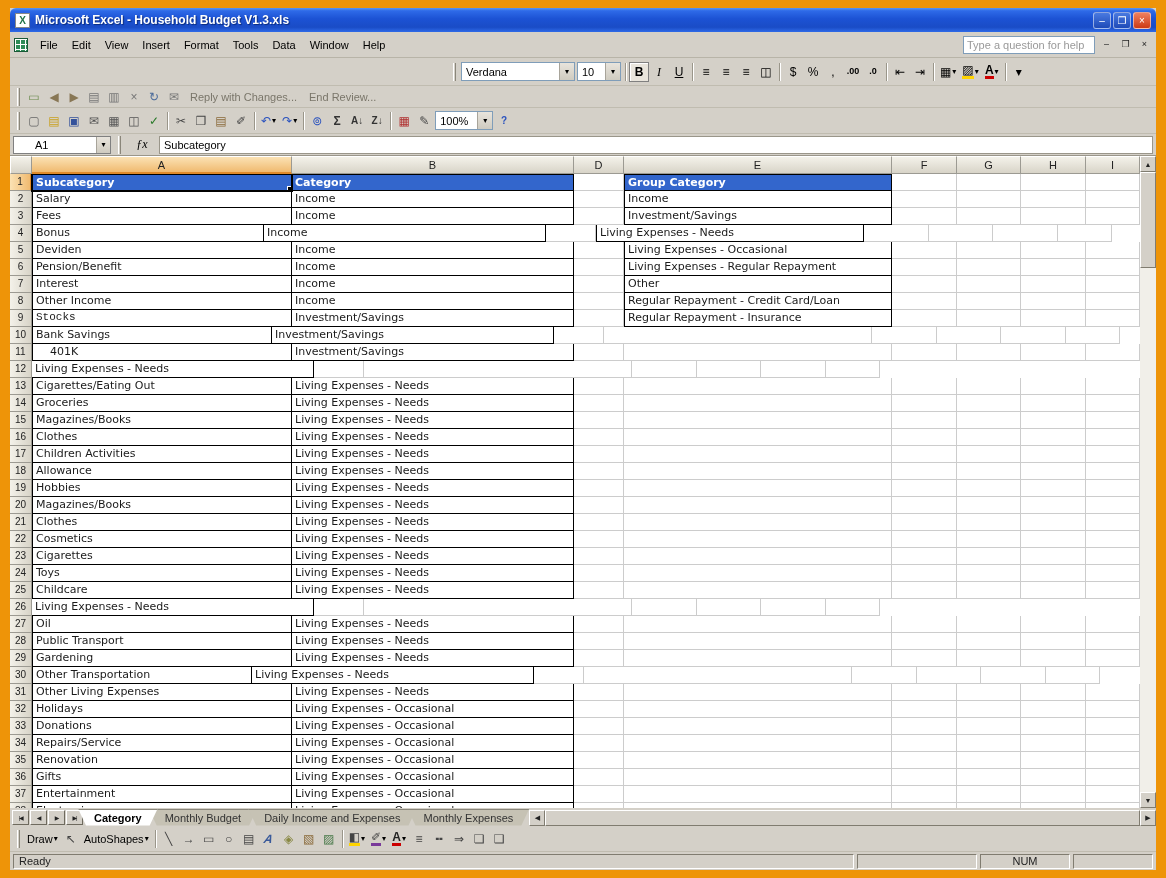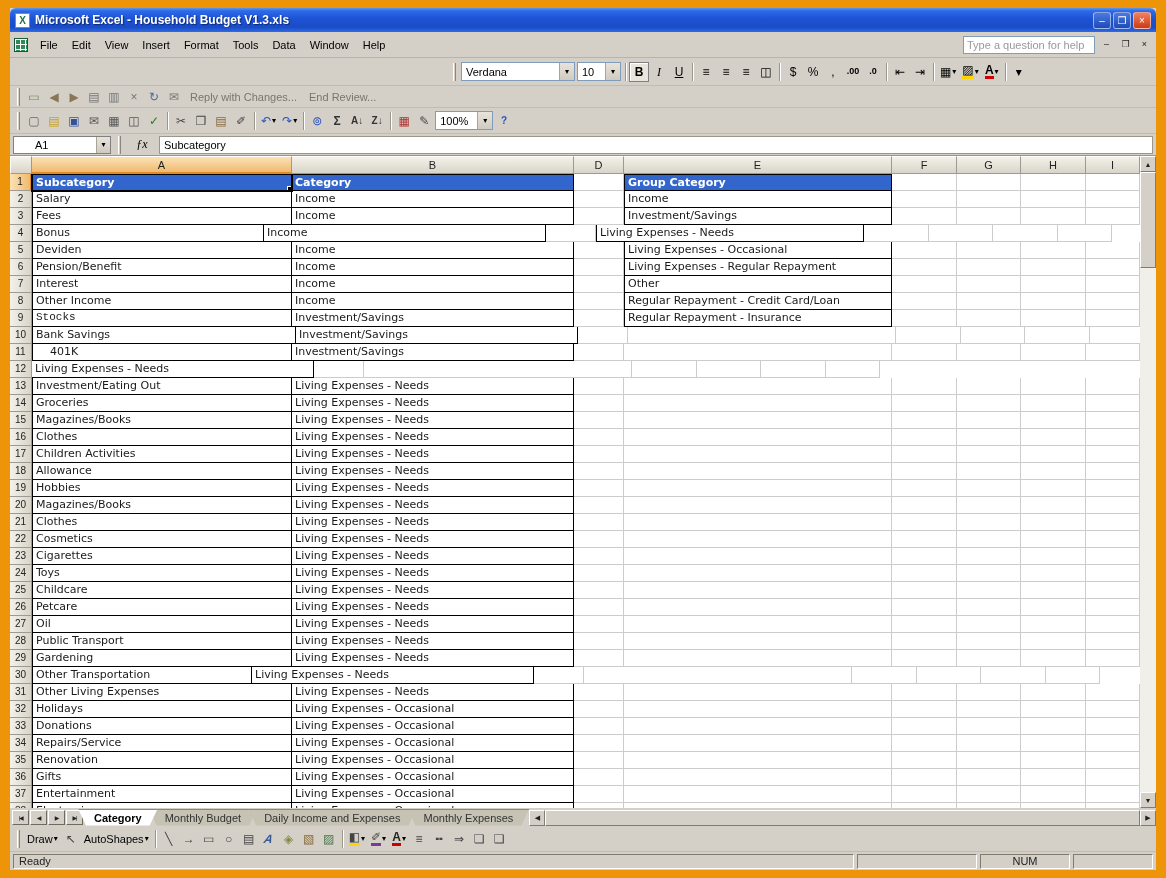--- a/index.html
+++ b/index.html
@@ -486,21 +486,21 @@
               <div class="cell b-b" data-name="cell-b9" style="width: 282px;">Investment/Savings</div>
               <div class="cell" data-name="cell-d9" style="width: 50px;"></div>
               <div class="cell b-e" data-name="cell-e9" style="width: 268px;">Regular Repayment - Insurance</div>
               <div class="cell" data-name="cell-f9" style="width: 65px;"></div>
               <div class="cell" data-name="cell-g9" style="width: 64px;"></div>
               <div class="cell" data-name="cell-h9" style="width: 65px;"></div>
               <div class="cell" data-name="cell-i9" style="width: 54px;"></div>
             </div>
             <div class="grid-row" data-name="sheet-row-10">
               <div class="row-header" data-name="row-header-10">10</div>
-              <div class="cell b-a" data-name="cell-a10" style="width: 264px;">Bank Savings</div>
+              <div class="cell b-a" data-name="cell-a10" style="width: 240px;">Bank Savings</div>
               <div class="cell b-b" data-name="cell-b10" style="width: 282px;">Investment/Savings</div>
               <div class="cell" data-name="cell-d10" style="width: 50px;"></div>
               <div class="cell" data-name="cell-e10" style="width: 268px;"></div>
               <div class="cell" data-name="cell-f10" style="width: 65px;"></div>
               <div class="cell" data-name="cell-g10" style="width: 64px;"></div>
               <div class="cell" data-name="cell-h10" style="width: 65px;"></div>
               <div class="cell" data-name="cell-i10" style="width: 54px;"></div>
             </div>
             <div class="grid-row" data-name="sheet-row-11">
               <div class="row-header" data-name="row-header-11">11</div>
@@ -518,21 +518,21 @@
               <div class="cell b-b" data-name="cell-b12" style="width: 282px;">Living Expenses - Needs</div>
               <div class="cell" data-name="cell-d12" style="width: 50px;"></div>
               <div class="cell" data-name="cell-e12" style="width: 268px;"></div>
               <div class="cell" data-name="cell-f12" style="width: 65px;"></div>
               <div class="cell" data-name="cell-g12" style="width: 64px;"></div>
               <div class="cell" data-name="cell-h12" style="width: 65px;"></div>
               <div class="cell" data-name="cell-i12" style="width: 54px;"></div>
             </div>
             <div class="grid-row" data-name="sheet-row-13">
               <div class="row-header" data-name="row-header-13">13</div>
-              <div class="cell b-a" data-name="cell-a13" style="width: 260px;">Investment/Eating Out</div>
+              <div class="cell b-a" data-name="cell-a13" style="width: 260px;">Cigarettes/Eating Out</div>
               <div class="cell b-b" data-name="cell-b13" style="width: 282px;">Living Expenses - Needs</div>
               <div class="cell" data-name="cell-d13" style="width: 50px;"></div>
               <div class="cell" data-name="cell-e13" style="width: 268px;"></div>
               <div class="cell" data-name="cell-f13" style="width: 65px;"></div>
               <div class="cell" data-name="cell-g13" style="width: 64px;"></div>
               <div class="cell" data-name="cell-h13" style="width: 65px;"></div>
               <div class="cell" data-name="cell-i13" style="width: 54px;"></div>
             </div>
             <div class="grid-row" data-name="sheet-row-14">
               <div class="row-header" data-name="row-header-14">14</div>
@@ -661,21 +661,20 @@
               <div class="cell b-b" data-name="cell-b25" style="width: 282px;">Living Expenses - Needs</div>
               <div class="cell" data-name="cell-d25" style="width: 50px;"></div>
               <div class="cell" data-name="cell-e25" style="width: 268px;"></div>
               <div class="cell" data-name="cell-f25" style="width: 65px;"></div>
               <div class="cell" data-name="cell-g25" style="width: 64px;"></div>
               <div class="cell" data-name="cell-h25" style="width: 65px;"></div>
               <div class="cell" data-name="cell-i25" style="width: 54px;"></div>
             </div>
             <div class="grid-row" data-name="sheet-row-26">
               <div class="row-header" data-name="row-header-26">26</div>
-              <div class="cell b-a" data-name="cell-a26" style="width: 260px;">Petcare</div>
               <div class="cell b-b" data-name="cell-b26" style="width: 282px;">Living Expenses - Needs</div>
               <div class="cell" data-name="cell-d26" style="width: 50px;"></div>
               <div class="cell" data-name="cell-e26" style="width: 268px;"></div>
               <div class="cell" data-name="cell-f26" style="width: 65px;"></div>
               <div class="cell" data-name="cell-g26" style="width: 64px;"></div>
               <div class="cell" data-name="cell-h26" style="width: 65px;"></div>
               <div class="cell" data-name="cell-i26" style="width: 54px;"></div>
             </div>
             <div class="grid-row" data-name="sheet-row-27">
               <div class="row-header" data-name="row-header-27">27</div>

